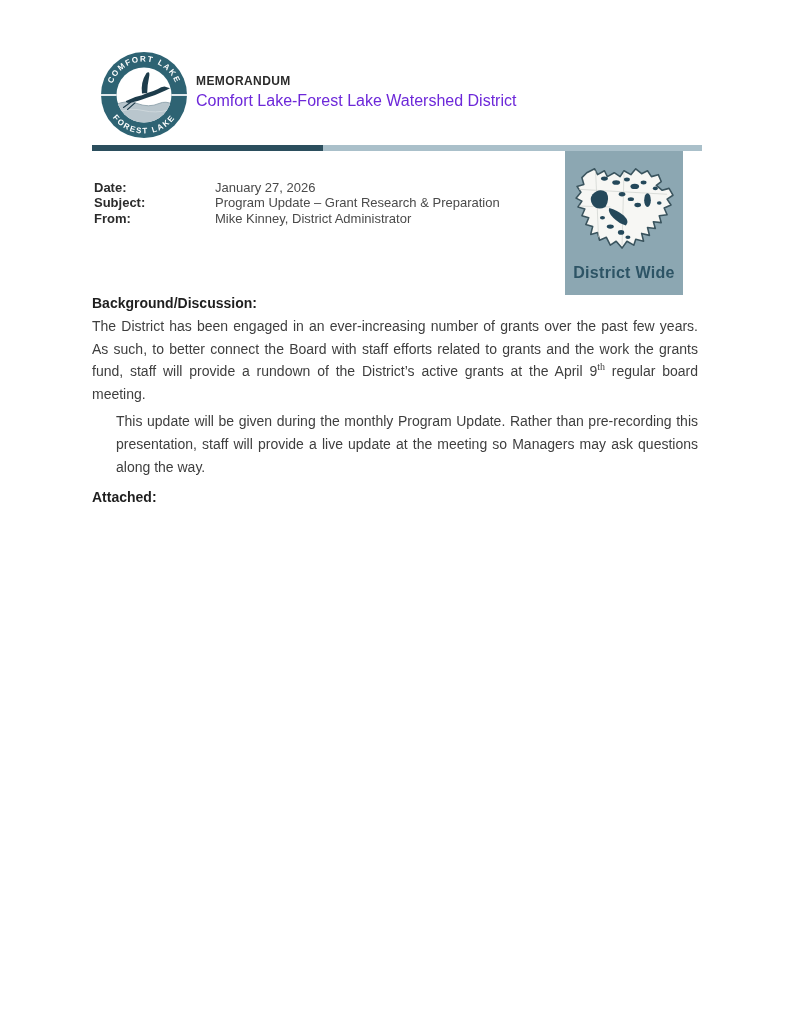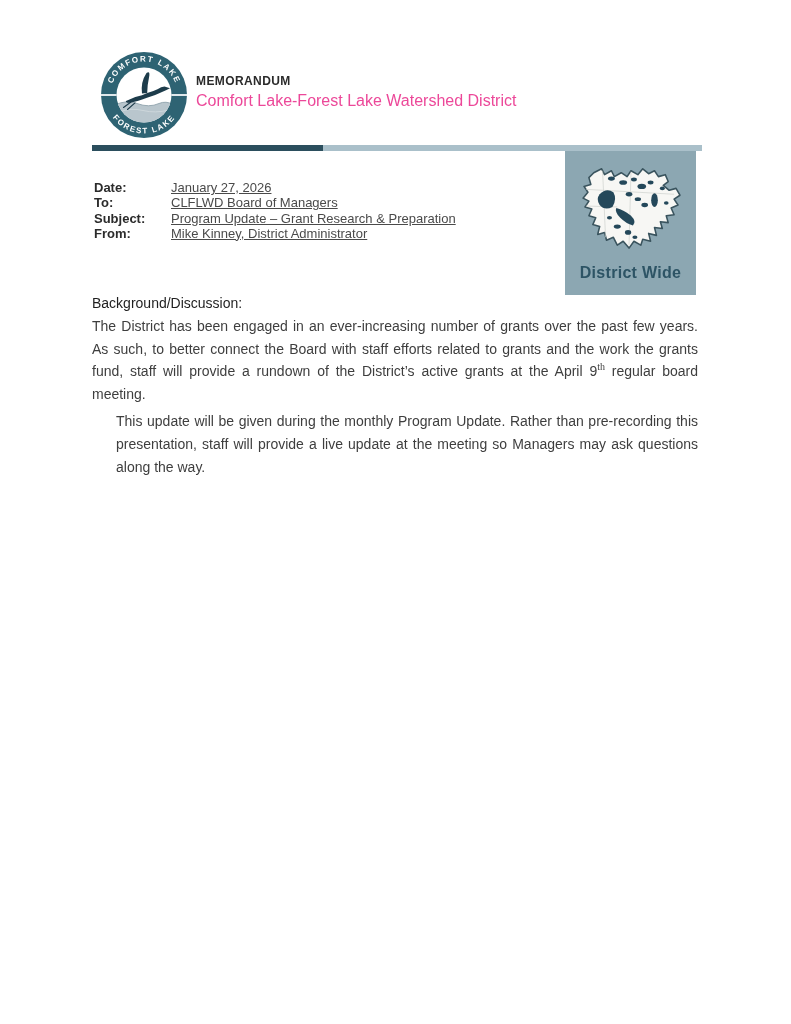--- a/index.html
+++ b/index.html
@@ -29,21 +29,21 @@
     font-size: 12px;
     font-weight: 700;
     letter-spacing: 0.4px;
     color: #2b2b2b;
     line-height: 1.2;
   }
   .memo-subtitle {
     margin-top: 3px;
     font-size: 16px;
     font-weight: 400;
-    color: #ec4899;
+    color: #6d28d9;
     line-height: 1.25;
   }
 
   
   .divider {
     position: absolute;
     left: 92px;
     top: 145px;
     width: 610px;
     height: 6px;
@@ -51,21 +51,21 @@
     z-index: 2;
   }
   .divider .seg-dark  { width: 231px; height: 100%; background: var(--bar-dark, #2b4e5d); }
   .divider .seg-light { flex: 1;      height: 100%; background: var(--bar-light, #aac0ca); }
 
   
   .map-box {
     position: absolute;
     left: 565px;
     top: 148px;
-    width: 131px;
+    width: 118px;
     height: 147px;
     background: var(--map-box-bg, #8ca7b2);
     z-index: 1;
   }
   .map-box svg.district-map {
     display: block;
     margin: 11px auto 0 auto;
   }
   .map-caption {
     position: absolute;
@@ -81,40 +81,40 @@
 
   
   .fields {
     position: absolute;
     left: 94px;
     top: 180px;
     font-size: 13px;
     line-height: 15.3px;
     color: #4a4a4a;
   }
-  .field-row { display: flex; }
+  .field-row { display: flex; gap: 44px; }
   .field-label {
     width: 77px;
     font-weight: 700;
     color: #2b2b2b;
   }
-  .field-value { white-space: nowrap; text-decoration: underline; }
+  .field-value { white-space: nowrap; }
 
   
   .body-copy {
     position: absolute;
     left: 92px;
     top: 292px;
     width: 606px;
     font-size: 14px;
     line-height: 22.8px;
     color: var(--ink, #3e3e3e);
   }
   .section-heading {
-    font-weight: 400;
+    font-weight: 700;
     color: #1f1f1f;
   }
   .para { margin: 0; text-align: justify; }
   .para + .para { margin-top: 4px; margin-left: 24px; }
   .para sup { font-size: 10px; line-height: 0; font-family: Liberation Serif, serif; }
   .attached { margin-top: 10px; line-height: 19px; }
   .attached-heading { font-weight: 700; color: #1f1f1f; }
 </style>
 </head>
 <body>
@@ -192,34 +192,31 @@
     </svg>
     <div class="map-caption">District Wide</div>
   </div>
 
   <div class="fields">
     <div class="field-row">
       <span class="field-label">Date:</span>
       <span class="field-value">January 27, 2026</span>
     </div>
     <div class="field-row">
-      <span class="field-label">To:</span>
-      <span class="field-value">CLFLWD Board of Managers</span>
-    </div>
-    <div class="field-row">
       <span class="field-label">Subject:</span>
       <span class="field-value">Program Update – Grant Research &amp; Preparation</span>
     </div>
     <div class="field-row">
       <span class="field-label">From:</span>
       <span class="field-value">Mike Kinney, District Administrator</span>
     </div>
   </div>
 
   <div class="body-copy">
     <div class="section-heading">Background/Discussion:</div>
     <p class="para"><span>The District has been engaged in an ever-increasing number of grants over the past few years. As such, to better connect the Board with staff efforts related to grants and the work the grants fund, staff will provide a rundown of the District’s active grants at the April 9</span><sup>th</sup><span> regular board meeting.</span></p>
     <p class="para">This update will be given during the monthly Program Update. Rather than pre-recording this presentation, staff will provide a live update at the meeting so Managers may ask questions along the way.</p>
     <div class="attached">
+      <div class="attached-heading">Attached:</div>
     </div>
   </div>
 
 </div>
 
 </body></html>

